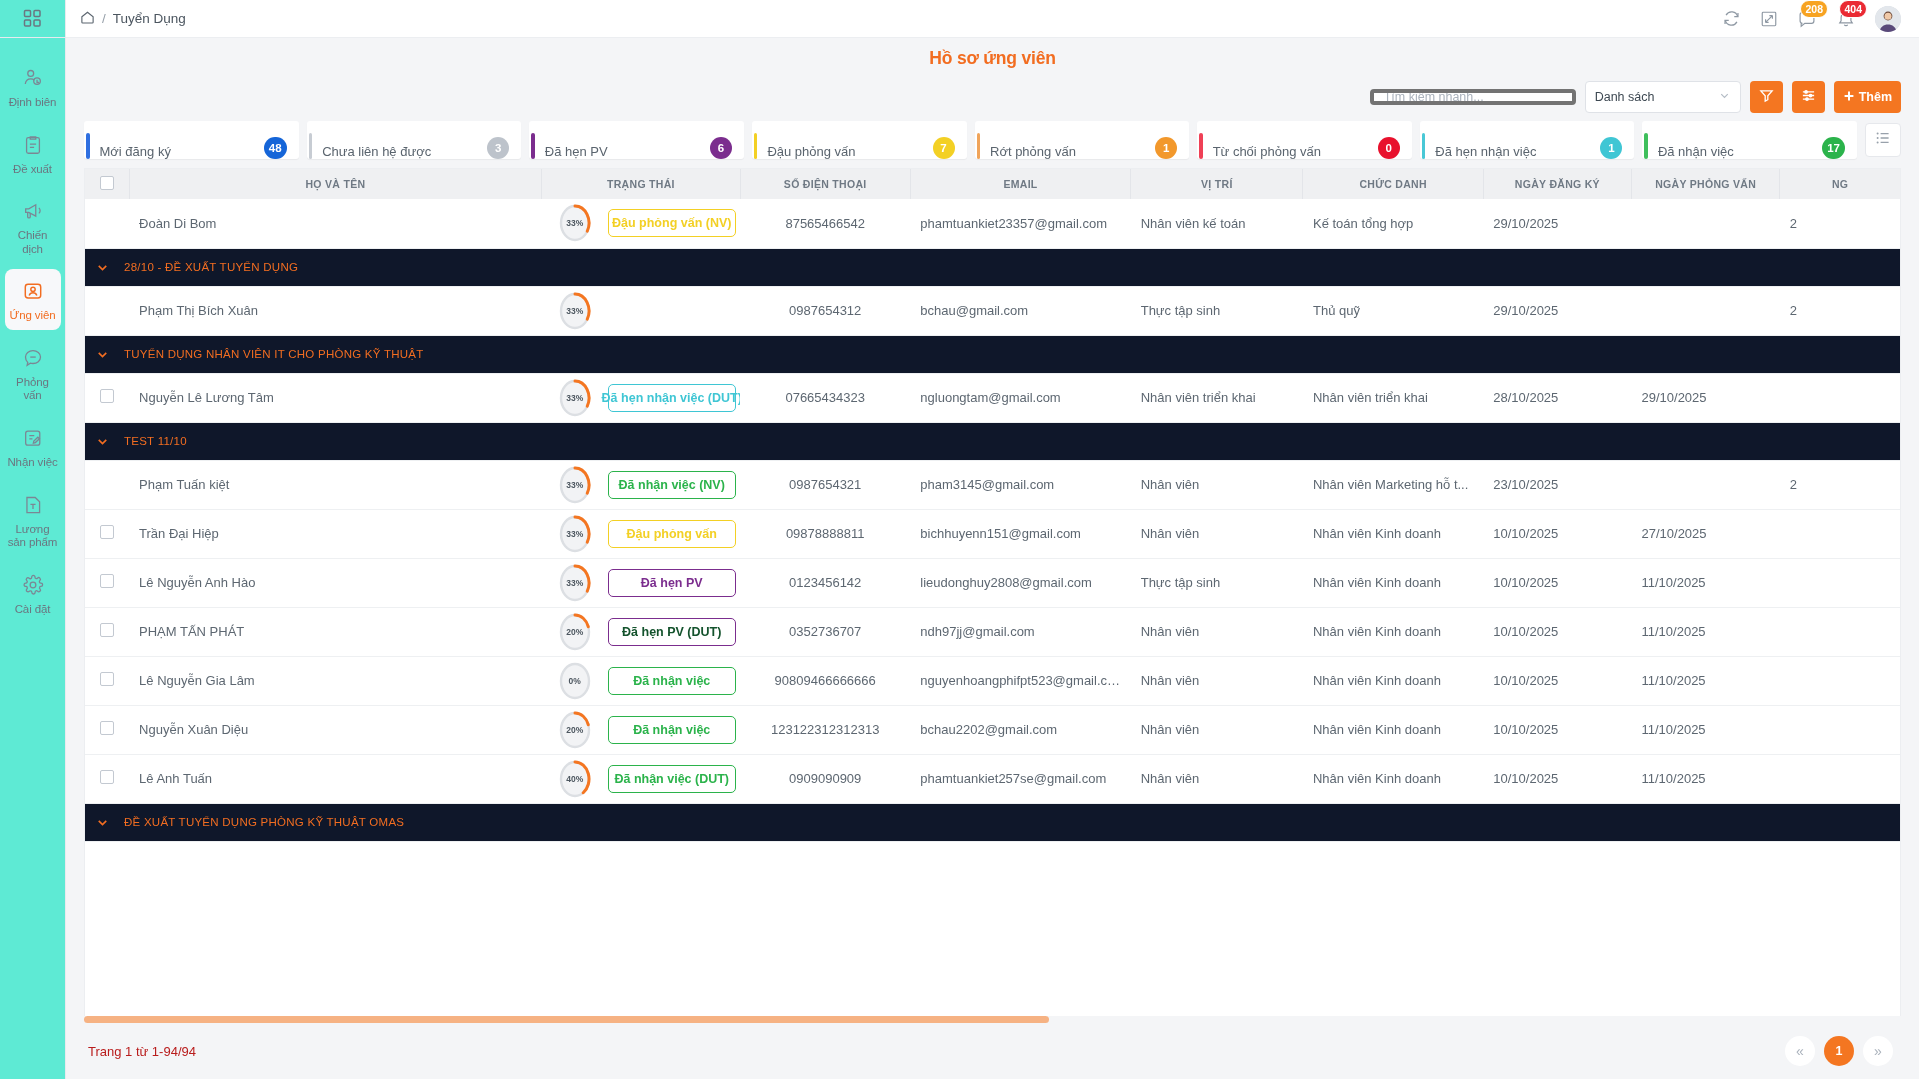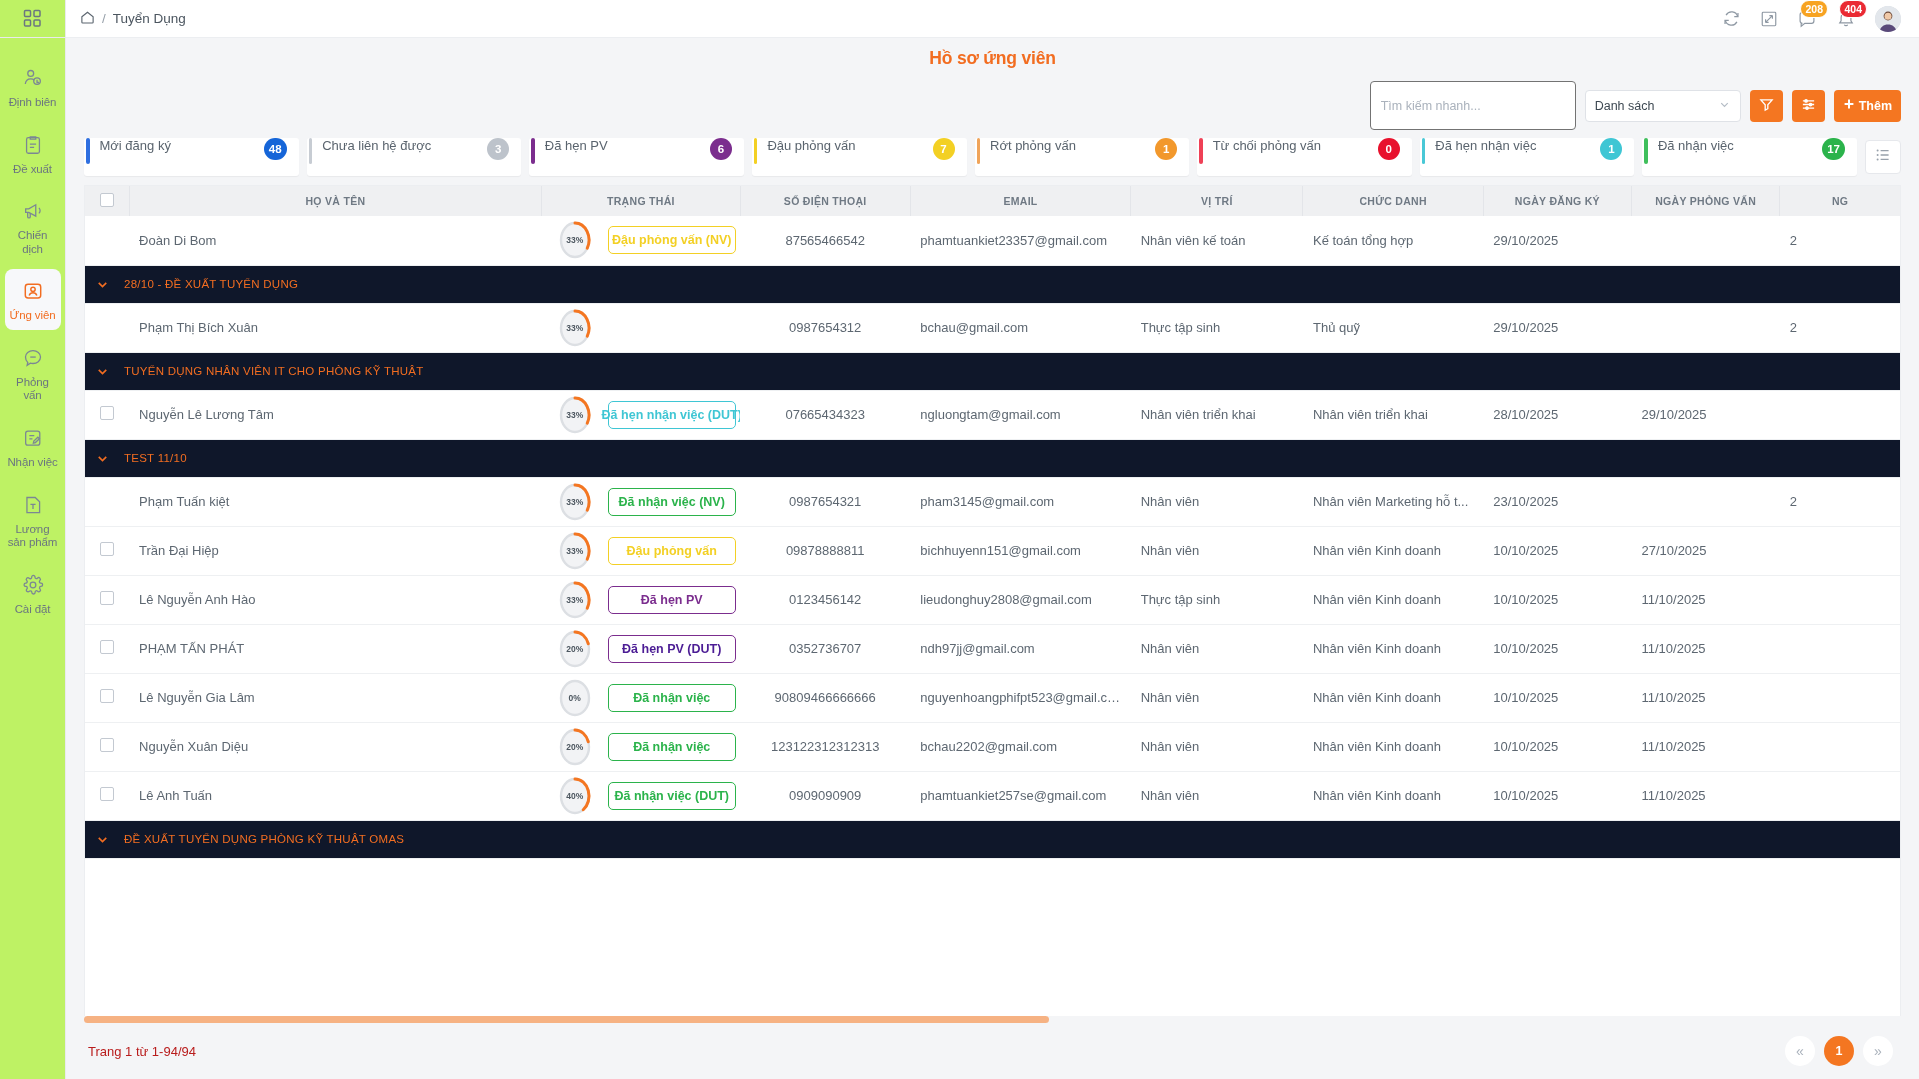--- a/index.html
+++ b/index.html
@@ -5,21 +5,21 @@
   * { box-sizing: border-box; margin: 0; padding: 0; }
   html, body {
     width: 1919px; height: 1079px;
     font-family: "Liberation Sans", sans-serif;
     background: #f4f5f7; overflow: hidden;
   }
   .app { display: flex; width: 1919px; height: 1079px; }
 
   
   .sidebar {
-    width: 66px; background: #bef264; border-right: 1px solid #e9eaee;
+    width: 66px; background: #5eead4; border-right: 1px solid #e9eaee;
     display: flex; flex-direction: column; align-items: center;
     flex: 0 0 66px;
   }
   .sb-logo {
     height: 38px; width: 100%; display:flex; align-items:center; justify-content:center;
     border-bottom: 1px solid #e9eaee;
   }
   .sb-items { padding-top: 18px; width: 100%; }
   .sb-item {
     width: 56px; margin: 0 auto 6px auto; padding: 9px 2px 7px 2px;
@@ -61,21 +61,21 @@
 
   
   .page-head {
     display: flex; align-items: center; padding: 10px 18px 8px 18px; gap: 12px;
     background: #f4f5f7;
     flex-direction: column;
   }
   .page-title { font-size: 17.5px; color: #f26d21; font-weight: bold; letter-spacing: -0.2px; }
   .head-right { margin-left: auto; display: flex; align-items: center; gap: 9px; }
   .search-box {
-    width: 206px; height: 49px; background: #fff; border: 1px solid #737373;
+    width: 206px; height: 16px; background: #fff; border: 4px solid #737373;
     border-radius: 4px; padding: 0 10px; font-size: 12.5px; color: #4b555f;
     outline: none; font-family: "Liberation Sans", sans-serif;
   }
   .search-box::placeholder { color: #aab2bc; }
   .select-box {
     width: 156px; height: 32px; background: #fff; border: 1px solid #dfe2e7;
     border-radius: 4px; display: flex; align-items: center; padding: 0 9px;
     font-size: 12.5px; color: #3d4852; cursor: pointer;
   }
   .select-box .chev { margin-left: auto; color: #b4bcc5; }
@@ -83,21 +83,21 @@
     height: 32px; min-width: 32px; background: #f47621; border: none; border-radius: 4px;
     color: #fff; display: flex; align-items: center; justify-content: center;
     cursor: pointer; padding: 0 9px; font-size: 12.5px; font-weight: bold; gap: 4px;
     font-family: "Liberation Sans", sans-serif;
   }
 
   
   .tabs-row { display: flex; align-items: center; padding: 0 18px 9px 18px; gap: 8px; }
   .tabs { display: flex; gap: 8px; flex: 1; min-width:0; }
   .tab {
-    background: #fff; border-radius: 3px; height: 38px; display: flex; align-items: flex-start;
+    background: #fff; border-radius: 3px; height: 38px; display: flex; align-items: flex-end;
     padding: 0 12px 0 0; min-width: 0; flex: 1; cursor: pointer;
     box-shadow: 0 1px 1px rgba(0,0,0,.05);
   }
   .tab .bar { width: 3.5px; height: 26px; border-radius: 2px; margin: 0 10px 0 2px; flex: 0 0 3.5px; }
   .tab .tlabel {
     font-size: 13px; color: #5a646e; white-space: nowrap; overflow: hidden;
     text-overflow: ellipsis;
   }
   .tab .tcount {
     margin-left: auto; min-width: 22px; height: 22px; border-radius: 11px; color: #fff;
@@ -633,21 +633,21 @@
                 <td class="c-name">PHẠM TẤN PHÁT</td>
                 <td class="c-status">
                   <div class="status-cell">
                     <span class="ring">
                       <svg width="34" height="40" viewBox="0 0 34 40">
                         <ellipse cx="17" cy="20" rx="14" ry="17" fill="#f2f3f5" stroke="#dcdfe3" stroke-width="2.4"></ellipse>
                         <path d="M17 3 A14 17 0 0 1 30.31 14.75" fill="none" stroke="#f47621" stroke-width="3" stroke-linecap="round"></path>
                       </svg>
                       <span class="pct">20%</span>
                     </span>
-                    <span class="pill" style="color:#4c1d95;border-color:#7b2d8e">Đã hẹn PV (DUT)</span>
+                    <span class="pill" style="color:#14532d;border-color:#7b2d8e">Đã hẹn PV (DUT)</span>
                   </div>
                 </td>
                 <td class="c-phone">0352736707</td>
                 <td class="c-email">ndh97jj@gmail.com</td>
                 <td class="c-pos">Nhân viên</td>
                 <td class="c-title">Nhân viên Kinh doanh</td>
                 <td class="c-reg">10/10/2025</td>
                 <td class="c-int">11/10/2025</td>
                 <td class="c-extra"></td>
               </tr>

